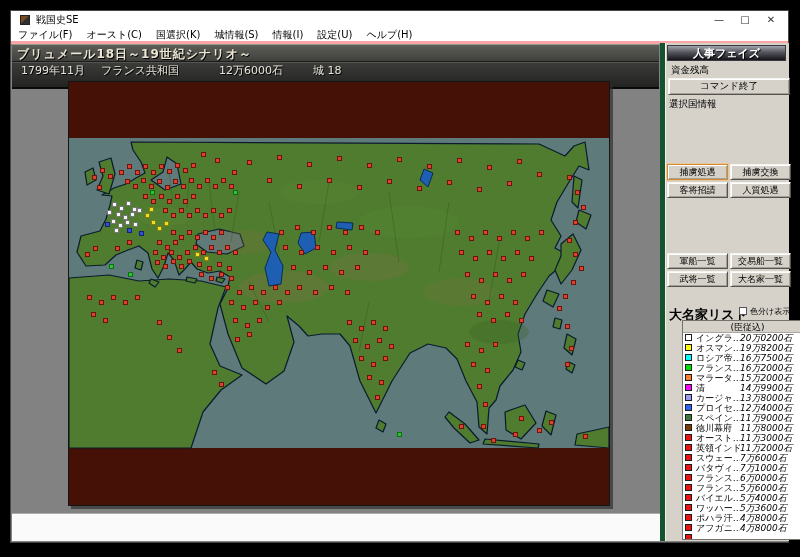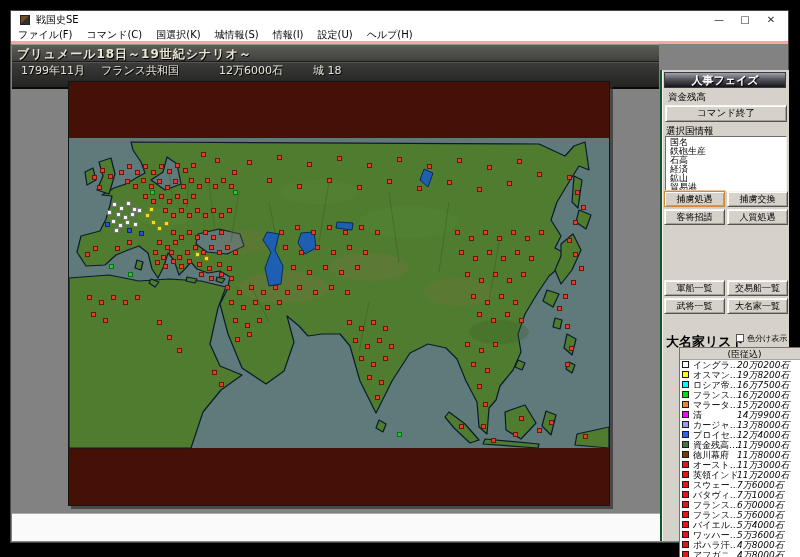--- a/index.html
+++ b/index.html
@@ -41,22 +41,22 @@
           background:#451106;border:1px solid #151515;
           box-shadow:3px 3px 0 rgba(42,42,42,.65);}
   .map-frame svg{position:absolute;left:0;top:0;}
 
   
   .statusbar{position:absolute;left:1px;right:1px;bottom:1px;height:28px;
           background:#fafafa;border-top:1px solid #ababab;z-index:1;}
 
   
   .sidebar{position:absolute;left:649px;top:32px;width:129px;bottom:1px;z-index:3;
-          background:#d6d2ca;border-left:2px solid #14532d;
-          box-shadow:inset 1px 0 0 #f3f0ea;font-size:10px;color:#000;margin-top:27px;}
+          background:#d6d2ca;border-left:5px solid #14532d;
+          box-shadow:inset 1px 0 0 #f3f0ea;font-size:10px;color:#000;}
   .phase{position:absolute;left:2px;top:2px;right:3px;height:16px;text-align:center;
           font-size:11px;font-weight:bold;color:#fff;line-height:16px;
           background:linear-gradient(180deg,#a2a2ac 0,#55555e 45%,#15151b 100%);
           border:1px solid #3a3a40;text-shadow:1px 1px 1px #000;}
   .funds-label{position:absolute;left:6px;top:21px;font-size:9.5px;}
   .funds-value{position:absolute;left:62px;top:32px;font-size:14px;}
   .btn{background:#d6d2ca;border:1px solid;border-color:#f6f4ef #55534e #55534e #f6f4ef;
        box-shadow:inset 1px 1px 0 #fff,inset -1px -1px 0 #a3a099;
        font-size:9.5px;color:#000;text-align:center;font-family:inherit;
        display:flex;align-items:center;justify-content:center;white-space:nowrap;}
@@ -103,21 +103,21 @@
     <div class="title-text">戦国史SE</div>
     <div class="controls">
       <div class="ctrl">—</div>
       <div class="ctrl">□</div>
       <div class="ctrl">✕</div>
     </div>
   </div>
 
   <div class="menubar" id="menubar">
       <span class="menu-item">ファイル(F)</span>
-      <span class="menu-item">コマンド(C)</span>
+      <span class="menu-item">オースト(C)</span>
       <span class="menu-item">国選択(K)</span>
       <span class="menu-item">城情報(S)</span>
       <span class="menu-item">情報(I)</span>
       <span class="menu-item">設定(U)</span>
       <span class="menu-item">ヘルプ(H)</span>
     </div>
 
   <div class="banner">
     <div class="banner-line1">ブリュメール18日～19世紀シナリオ～</div>
     <div class="banner-sep"></div>
@@ -443,28 +443,20 @@
   </div>
 
   <div class="statusbar"></div>
 
   <div class="sidebar">
     <div class="phase">人事フェイズ</div>
     <div class="funds-label">資金残高</div>
     <div class="funds-value">183200</div>
     <div class="btn btn-end">コマンド終了</div>
     <div class="sel-label">選択国情報</div>
-    <div class="info-list" id="infolist">
-        <div class="info-item">国名</div>
-        <div class="info-item">鉄砲生産</div>
-        <div class="info-item">石高</div>
-        <div class="info-item">経済</div>
-        <div class="info-item">鉱山</div>
-        <div class="info-item">貿易港</div>
-      </div>
     <div class="grid g2" id="fgrid">
         <div class="btn">軍船一覧</div>
         <div class="btn">交易船一覧</div>
         <div class="btn">武将一覧</div>
         <div class="btn">大名家一覧</div>
       </div>
     <div class="grid g1" id="pgrid">
         <div class="btn btn-focus">捕虜処遇</div>
         <div class="btn">捕虜交換</div>
         <div class="btn">客将招請</div>
@@ -511,21 +503,21 @@
             <span class="dname">カージャ…</span>
             <span class="dkoku">13万8000石</span>
           </div>
           <div class="drow">
             <span class="swatch" style="background: rgb(43, 99, 245);"></span>
             <span class="dname">プロイセ…</span>
             <span class="dkoku">12万4000石</span>
           </div>
           <div class="drow">
             <span class="swatch" style="background: rgb(63, 122, 59);"></span>
-            <span class="dname">資金残高…</span>
+            <span class="dname">スペイン…</span>
             <span class="dkoku">11万9000石</span>
           </div>
           <div class="drow">
             <span class="swatch" style="background: rgb(123, 58, 0);"></span>
             <span class="dname">徳川幕府</span>
             <span class="dkoku">11万8000石</span>
           </div>
           <div class="drow">
             <span class="swatch" style="background: rgb(238, 17, 17);"></span>
             <span class="dname">オースト…</span>

